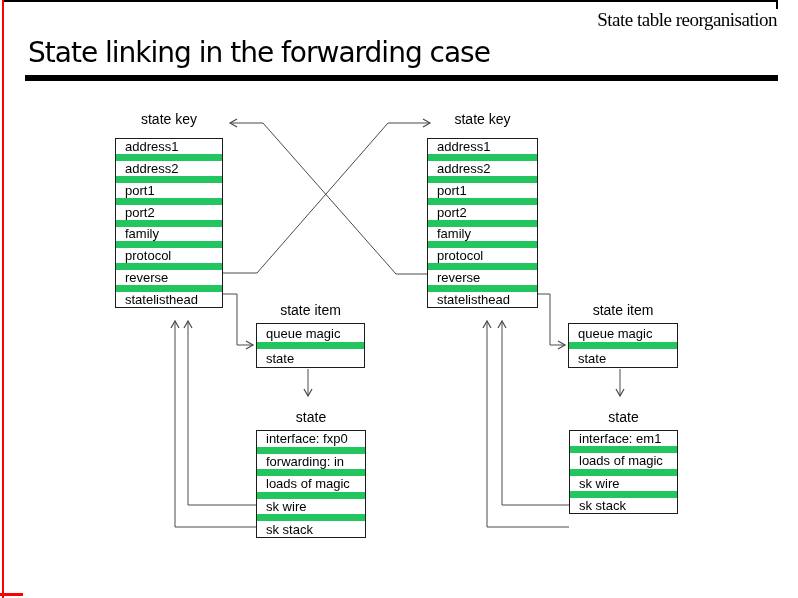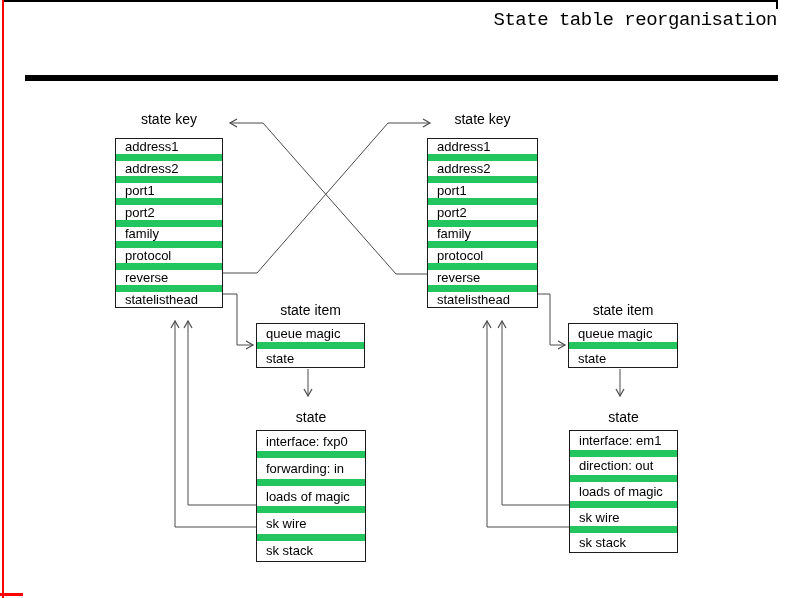--- a/index.html
+++ b/index.html
@@ -12,21 +12,21 @@
     color:#000;
   }
   
   .border-top{position:absolute;left:4px;top:0;width:774px;height:2px;background:#000;}
   .tick-top-right{position:absolute;left:776px;top:0;width:2px;height:9px;background:#000;}
   .border-left-red{position:absolute;left:2px;top:0;width:2px;height:598px;background:#ff0000;}
   .red-bottom{position:absolute;left:0px;top:593px;width:23px;height:3px;background:#ff0000;}
 
   .header-right{
     position:absolute;top:9px;right:21px;
-    font-family:Liberation Mono, monospace;
+    font-family:Liberation Serif, serif;
     font-size:19px;letter-spacing:-0.5px;
   }
   .page-title{
     position:absolute;left:28px;top:36px;
     font-family:"DejaVu Sans", sans-serif;
     font-size:28px;letter-spacing:-1px;
     white-space:nowrap;
   }
   .title-underline{position:absolute;left:25px;top:75px;width:753px;height:6px;background:#000;}
 
@@ -60,20 +60,21 @@
 <body>
 
 <div class="slide">
 
   <div class="border-top"></div>
   <div class="tick-top-right"></div>
   <div class="border-left-red"></div>
   <div class="red-bottom"></div>
 
   <div class="header-right">State table reorganisation</div>
+  <div class="page-title">State linking in the forwarding case</div>
   <div class="title-underline"></div>
 
   <svg class="connectors" width="798" height="598" viewBox="0 0 798 598">
     <defs>
       <marker id="arr" markerUnits="userSpaceOnUse" markerWidth="16" markerHeight="12" viewBox="-9 -6 11 12" refX="0" refY="0" orient="auto">
         <path d="M-7,-4 L0,0 L-7,4" fill="none" stroke="#4a4a4a" stroke-width="1.2"></path>
       </marker>
     </defs>
     <g fill="none" stroke="#4a4a4a" stroke-width="1">
       <path d="M 223 273 L 257 273 L 388 123 L 430 123" marker-end="url(#arr)"></path>
@@ -119,30 +120,29 @@
     <div class="drow">state</div>
   </div>
 
   <div class="dlabel" style="left:568px;top:302px;width:110px;">state item</div>
   <div class="dtable" style="left:568px;top:323px;width:110px;height:45px;">
     <div class="drow">queue magic</div>
     <div class="drow">state</div>
   </div>
 
   <div class="dlabel" style="left:256px;top:409px;width:110px;">state</div>
-  <div class="dtable" style="left:256px;top:430px;width:110px;height:132px;">
+  <div class="dtable" style="left:256px;top:430px;width:110px;height:108px;">
     <div class="drow">interface: fxp0</div>
     <div class="drow">forwarding: in</div>
     <div class="drow">loads of magic</div>
     <div class="drow">sk wire</div>
     <div class="drow">sk stack</div>
   </div>
 
   <div class="dlabel" style="left:569px;top:409px;width:109px;">state</div>
-  <div class="dtable" style="left:569px;top:430px;width:109px;height:123px;">
+  <div class="dtable" style="left:569px;top:430px;width:109px;height:84px;">
     <div class="drow">interface: em1</div>
-    <div class="drow">direction: out</div>
     <div class="drow">loads of magic</div>
     <div class="drow">sk wire</div>
     <div class="drow">sk stack</div>
   </div>
 
 </div>
 
 </body></html>

